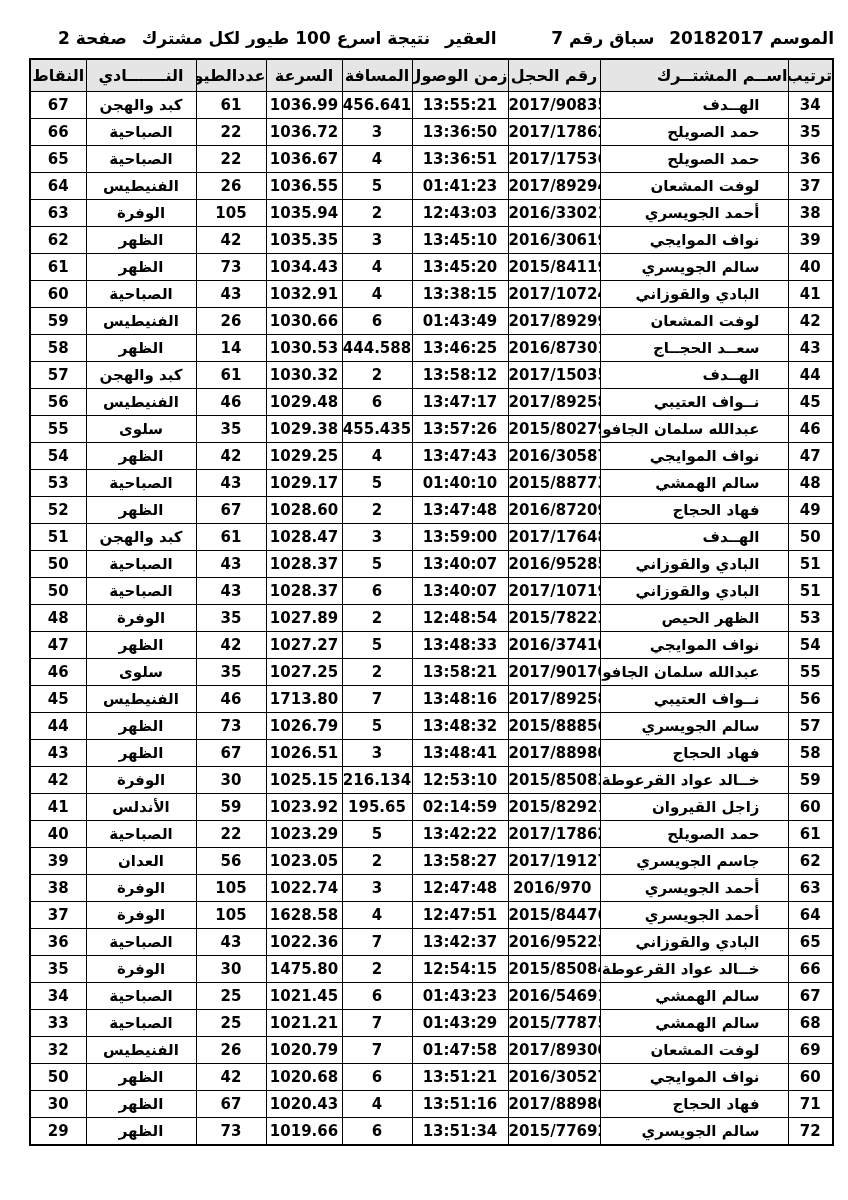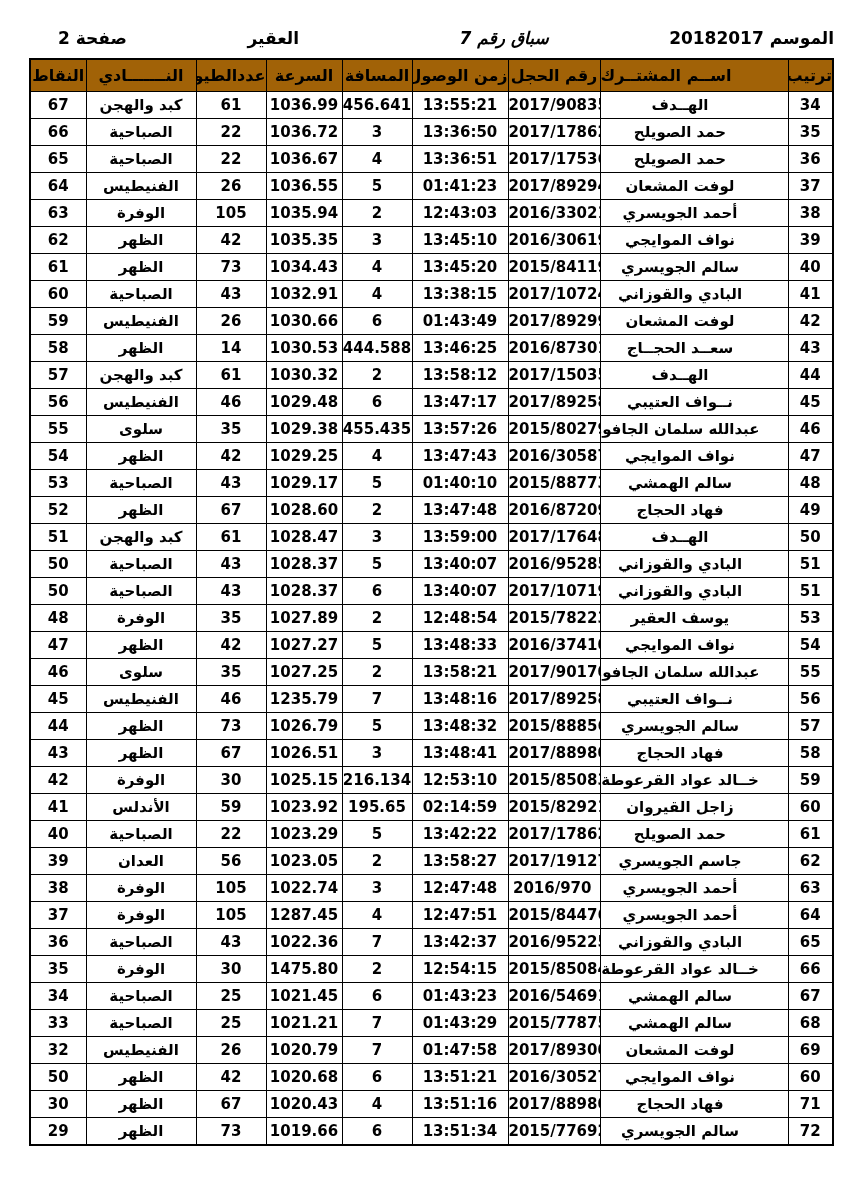--- a/index.html
+++ b/index.html
@@ -20,66 +20,67 @@
   .topline {
     display: flex;
     direction: rtl;
     justify-content: space-between;
     align-items: baseline;
     padding: 28px 14px 10px 58px;
     font-weight: bold;
     font-size: 17px;
     white-space: nowrap;
   }
-  .topline .race-seg { margin-left: 40px; font-style: italic; }
+  .topline .race-seg { margin-left: 40px; }
   table.results {
     border-collapse: collapse;
     table-layout: fixed;
     width: 803px;
     margin-right: 14px;
     border: 2px solid #000;
   }
   th, td {
     border: 1px solid #000;
     text-align: center;
     font-weight: bold;
     white-space: nowrap;
     overflow: hidden;
     padding: 0;
   }
   th {
-    background: #a16207;
+    background: #e5e5e5;
     font-size: 16px;
     height: 31px;
   }
   td {
     font-size: 15px;
     height: 26px;
   }
   td.col-name {
-    text-align: center;
+    text-align: right;
     padding-right: 28px;
     margin-left: 32px;
   }
   td.col-ring {
     direction: ltr;
     text-align: right;
     padding-right: 8px;
   }
-  th.col-name { text-align: left; margin-left: 17px; }
+  th.col-name { text-align: right; margin-left: 17px; }
 </style>
 </head>
 <body>
 
 <div class="page">
 
   <div class="topline">
     <span>الموسم  20182017</span>
     <span class="race-seg">سباق رقم   7</span>
     <span>العقير</span>
+    <span>نتيجة اسرع   100   طيور لكل مشترك</span>
     <span>صفحة   2</span>
   </div>
 
   <table class="results">
     <colgroup>
       <col style="width:45px">
       <col style="width:188px">
       <col style="width:92px">
       <col style="width:96px">
       <col style="width:70px">
@@ -306,21 +307,21 @@
           <td class="col-ring">2017/107191</td>
           <td class="col-time">13:40:07</td>
           <td class="col-distance">6</td>
           <td class="col-speed">1028.37</td>
           <td class="col-birds">43</td>
           <td class="col-club">الصباحية</td>
           <td class="col-points">50</td>
         </tr>
         <tr>
           <td class="col-rank">53</td>
-          <td class="col-name">يوسف العقير</td>
+          <td class="col-name">الظهر الحيص</td>
           <td class="col-ring">2015/782230</td>
           <td class="col-time">12:48:54</td>
           <td class="col-distance">2</td>
           <td class="col-speed">1027.89</td>
           <td class="col-birds">35</td>
           <td class="col-club">الوفرة</td>
           <td class="col-points">48</td>
         </tr>
         <tr>
           <td class="col-rank">54</td>
@@ -343,21 +344,21 @@
           <td class="col-birds">35</td>
           <td class="col-club">سلوى</td>
           <td class="col-points">46</td>
         </tr>
         <tr>
           <td class="col-rank">56</td>
           <td class="col-name">نــواف العتيبي</td>
           <td class="col-ring">2017/892585</td>
           <td class="col-time">13:48:16</td>
           <td class="col-distance">7</td>
-          <td class="col-speed">1235.79</td>
+          <td class="col-speed">1713.80</td>
           <td class="col-birds">46</td>
           <td class="col-club">الفنيطيس</td>
           <td class="col-points">45</td>
         </tr>
         <tr>
           <td class="col-rank">57</td>
           <td class="col-name">سالم الجويسري</td>
           <td class="col-ring">2015/888562</td>
           <td class="col-time">13:48:32</td>
           <td class="col-distance">5</td>
@@ -431,21 +432,21 @@
           <td class="col-birds">105</td>
           <td class="col-club">الوفرة</td>
           <td class="col-points">38</td>
         </tr>
         <tr>
           <td class="col-rank">64</td>
           <td class="col-name">أحمد الجويسري</td>
           <td class="col-ring">2015/844762</td>
           <td class="col-time">12:47:51</td>
           <td class="col-distance">4</td>
-          <td class="col-speed">1287.45</td>
+          <td class="col-speed">1628.58</td>
           <td class="col-birds">105</td>
           <td class="col-club">الوفرة</td>
           <td class="col-points">37</td>
         </tr>
         <tr>
           <td class="col-rank">65</td>
           <td class="col-name">البادي والقوزاني</td>
           <td class="col-ring">2016/95225</td>
           <td class="col-time">13:42:37</td>
           <td class="col-distance">7</td>

